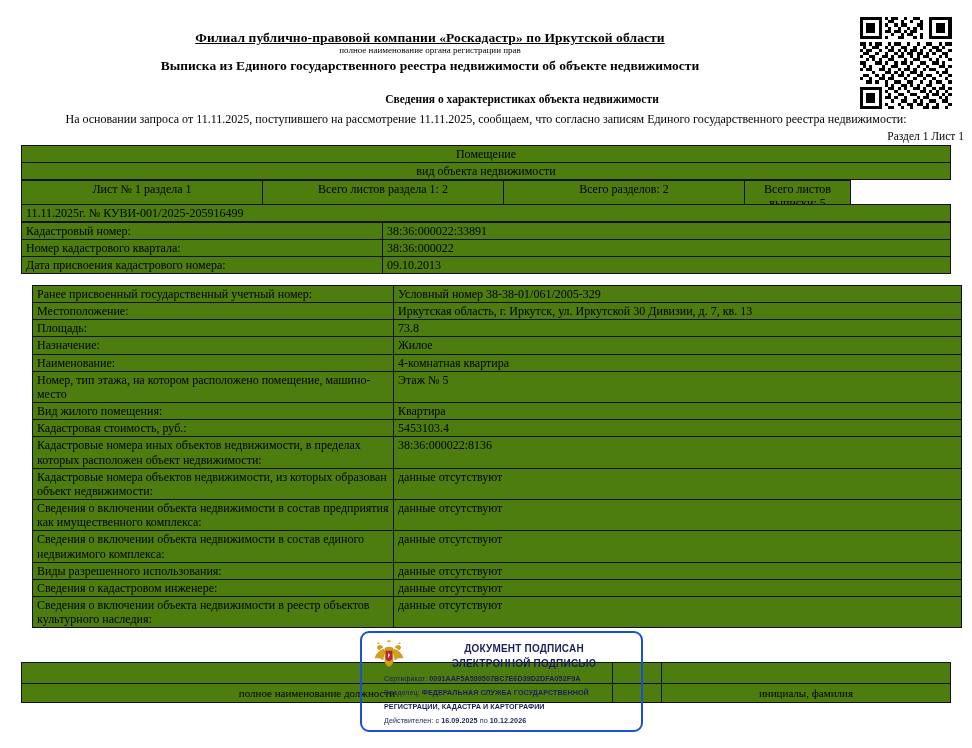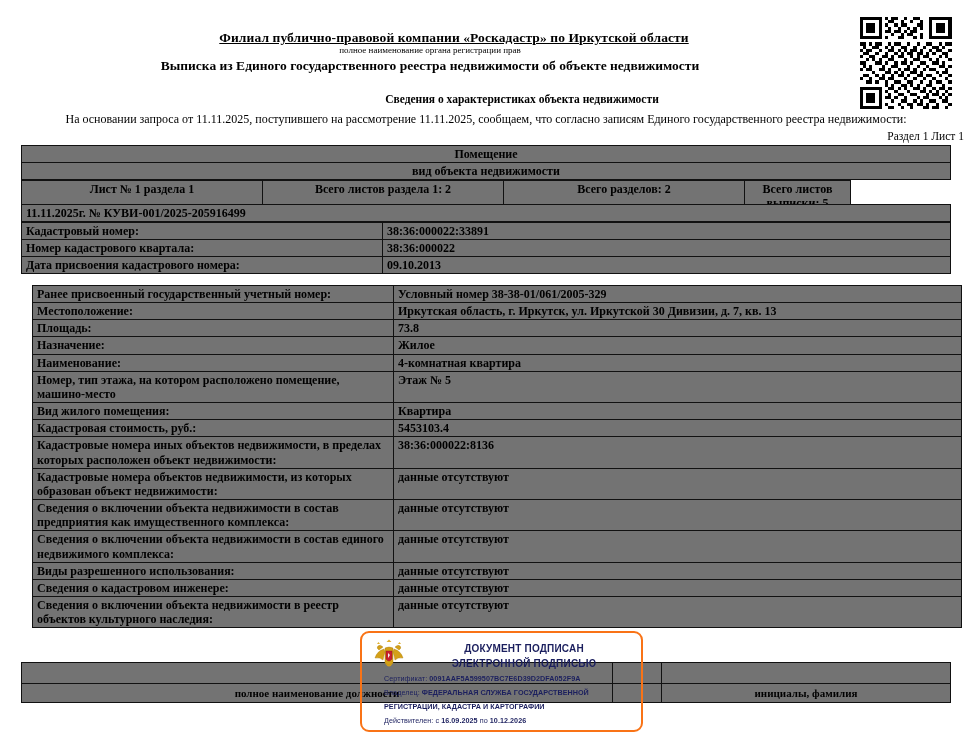--- a/index.html
+++ b/index.html
@@ -26,21 +26,20 @@
   .org-title {
     position: absolute;
     left: 0;
     top: 30px;
     width: 860px;
     text-align: center;
     font-size: 13.5px;
     font-weight: bold;
     text-decoration: underline;
     letter-spacing: 0.1px;
-    padding-left: 24px;
   }
   .org-subtitle {
     position: absolute;
     left: 0;
     top: 45px;
     width: 860px;
     text-align: center;
     font-size: 9px;
   }
   .doc-title {
@@ -93,22 +92,21 @@
     border-collapse: collapse;
     position: absolute;
     table-layout: fixed;
   }
   table.doc td {
     border: 1px solid #111;
     font-size: 12px;
     padding: 1px 4px;
     vertical-align: top;
     line-height: 1.18;
-    background: #737373;
-    font-weight: bold;
+    background: #4d7c0f;
   }
   td.ctr { text-align: center; }
 
   
   #tbl-kind   { left: 21px; top: 145px; width: 930px; }
   #tbl-counts { left: 21px; top: 180px; width: 830px; }
   #tbl-num    { left: 21px; top: 204px; width: 930px; border-radius: 9px; }
   #tbl-cad    { left: 21px; top: 222px; width: 930px; }
   #tbl-main   { left: 32px; top: 285px; width: 930px; }
 
@@ -127,21 +125,21 @@
   }
   #tbl-footer td.empty { height: 16px; }
 
   
   .stamp {
     position: absolute;
     left: 360px;
     top: 631px;
     width: 283px;
     height: 101px;
-    border: 2px solid #f97316;
+    border: 2px solid #1d4ed8;
     border-radius: 9px;
     background: transparent;
     z-index: 5;
     box-sizing: border-box;
     text-decoration: underline;
   }
   .stamp-inner {
     position: relative;
     width: 100%;
     height: 100%;

